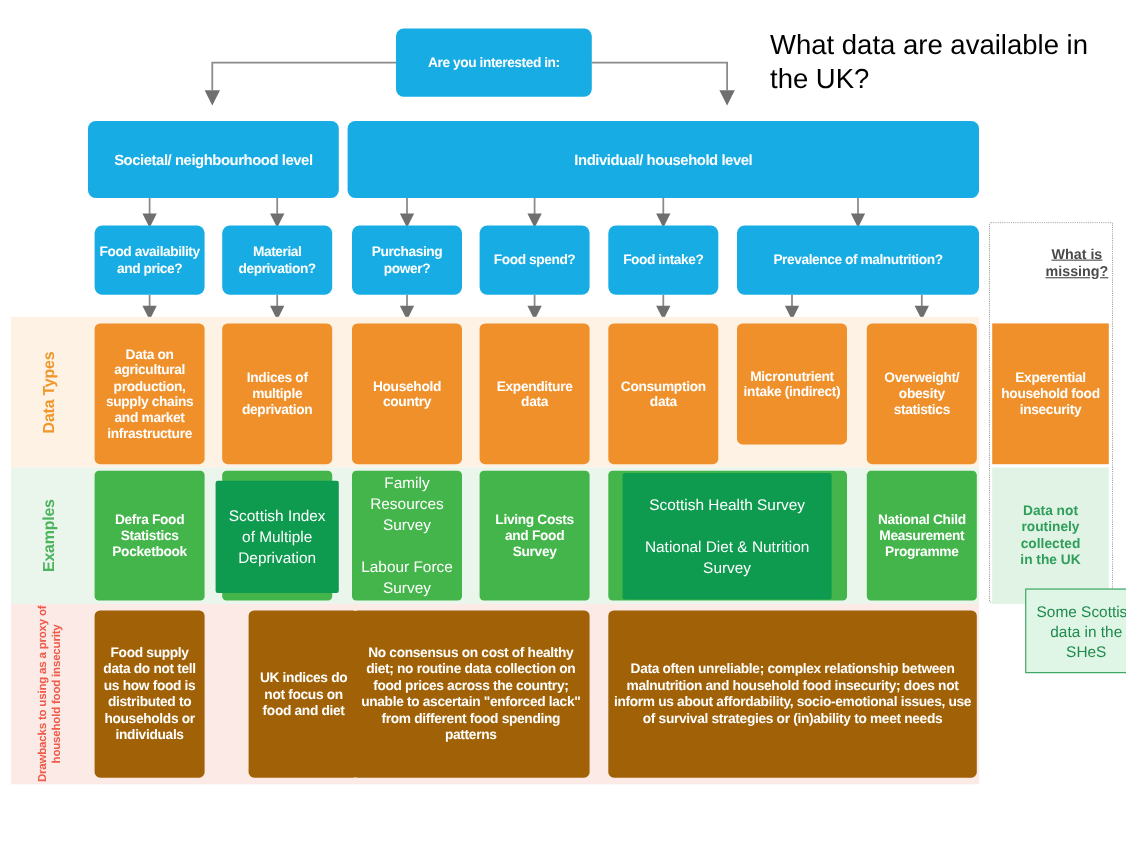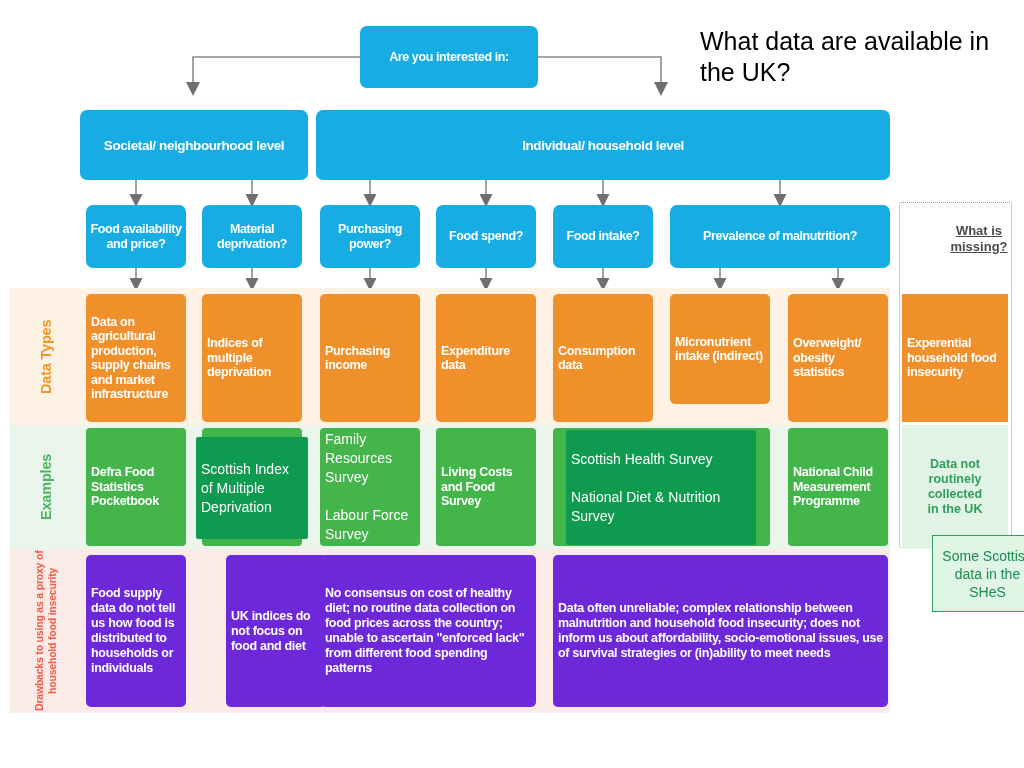--- a/index.html
+++ b/index.html
@@ -48,27 +48,27 @@
   .band-dt{background:#fdf2e4;}
   .band-ex{background:#eaf5ec;}
   .band-dw{background:#fbeae6;}
   .lbl-dt{color:#f0972b;font-size:14.5px;}
   .lbl-ex{color:#4db45e;font-size:14.5px;}
   .lbl-dw{color:#f05a4a;font-size:10.5px;line-height:12.5px;}
 
   
   .cell{
     display:flex;align-items:center;justify-content:center;
-    text-align:left;color:#ffffff;font-weight:bold;
+    text-align:center;color:#ffffff;font-weight:bold;
     letter-spacing:-0.3px;padding:3px 5px;
   }
   .orange{background:#f0902b;border-radius:5px;font-size:12.5px;line-height:14.5px;}
   .green{background:#43b54a;border-radius:4px;font-size:12.5px;line-height:14.5px;}
   .green-dark{background:#0f9b4f;border-radius:2px;font-size:14px;line-height:19px;font-weight:400;letter-spacing:0px;}
-  .red{background:#6d28d9;border-radius:5px;font-size:12.5px;line-height:15px;}
+  .red{background:#a16207;border-radius:5px;font-size:12.5px;line-height:15px;}
 
   
   .missing-outline{
     border:1.6px dotted #9a9a9a;background:transparent;border-radius:2px;
   }
   .missing-title{
     display:flex;align-items:center;justify-content:center;text-align:center;
     color:#4a4a4a;font-weight:bold;font-size:13px;line-height:16px;
   }
   .missing-green-bg{background:#e0f3e4;}
@@ -148,21 +148,21 @@
 
   <div class="abs missing-outline" style="left:899px;top:202px;width:113px;height:346px;"></div>
   <div class="abs missing-title" style="left:927px;top:210px;width:104px;height:58px;text-decoration:underline;">What is missing?</div>
 
   <div class="abs band-dt" style="left:10px;top:288px;width:71px;height:137px;"></div>
   <div class="abs band-label lbl-dt" style="left:10px;top:288px;width:71px;height:137px;">Data Types</div>
   <div class="abs band-dt" style="left:81px;top:288px;width:809px;height:137px;"></div>
 
   <div class="abs cell orange" style="left:86px;top:294px;width:100px;height:128px;">Data on agricultural production, supply chains and market infrastructure</div>
   <div class="abs cell orange" style="left:202px;top:294px;width:100px;height:128px;">Indices of multiple deprivation</div>
-  <div class="abs cell orange" style="left:320px;top:294px;width:100px;height:128px;">Purchasing income</div>
+  <div class="abs cell orange" style="left:320px;top:294px;width:100px;height:128px;">Household country</div>
   <div class="abs cell orange" style="left:436px;top:294px;width:100px;height:128px;">Expenditure data</div>
   <div class="abs cell orange" style="left:553px;top:294px;width:100px;height:128px;">Consumption data</div>
   <div class="abs cell orange" style="left:670px;top:294px;width:100px;height:110px;">Micronutrient intake (indirect)</div>
   <div class="abs cell orange" style="left:788px;top:294px;width:100px;height:128px;">Overweight/ obesity statistics</div>
 
   <div class="abs cell orange" style="left:902px;top:294px;width:106px;height:128px;border-radius:0;">Experential household food insecurity</div>
 
   <div class="abs band-ex" style="left:10px;top:425px;width:71px;height:124px;"></div>
   <div class="abs band-label lbl-ex" style="left:10px;top:425px;width:71px;height:124px;">Examples</div>
   <div class="abs band-ex" style="left:81px;top:425px;width:809px;height:124px;"></div>

